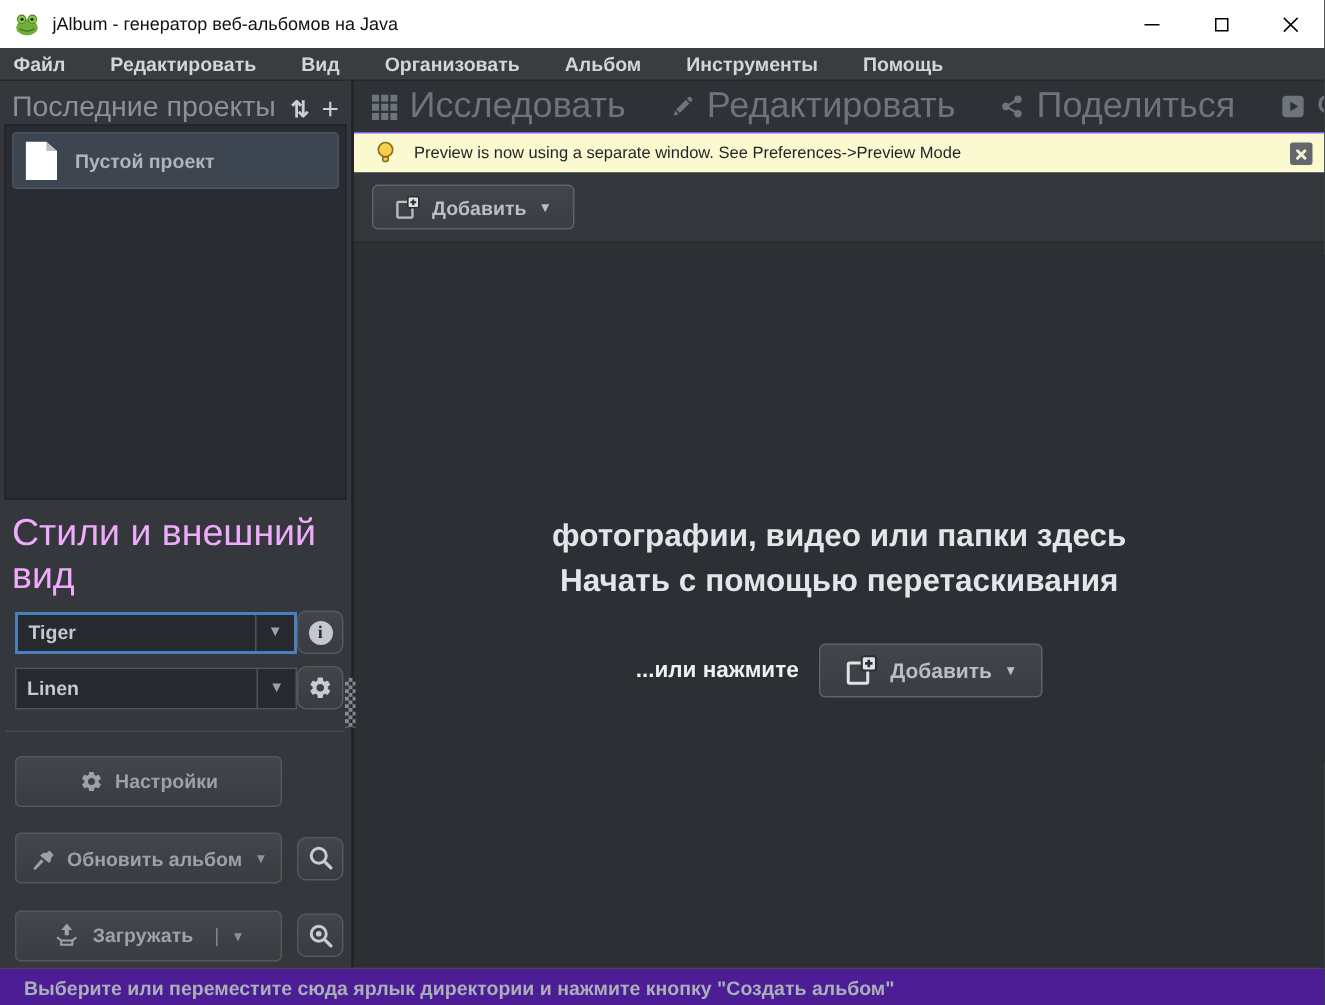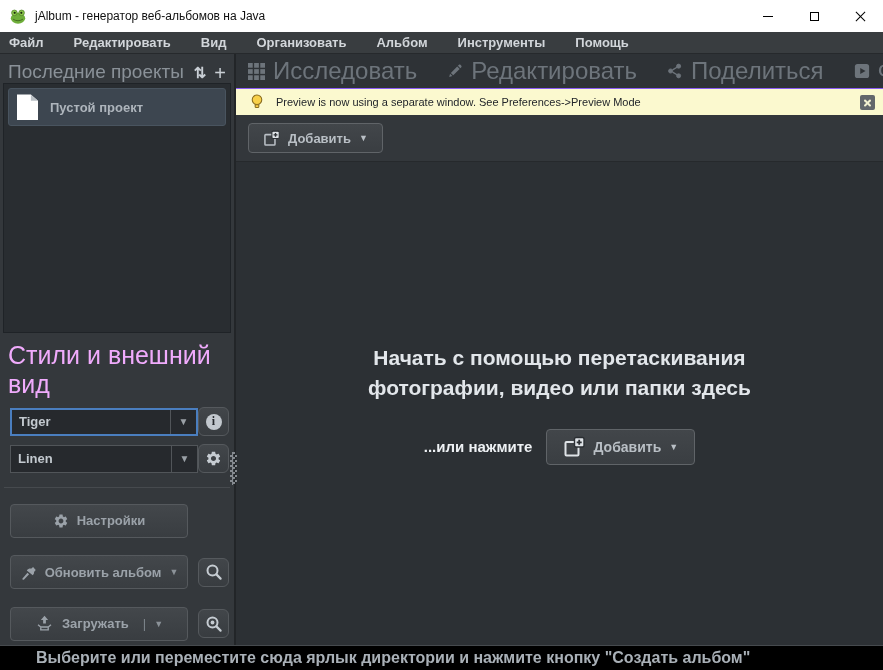--- a/index.html
+++ b/index.html
@@ -73,21 +73,21 @@
   .dropzone { flex:1 1 auto; background:#2c3034; display:flex; flex-direction:column; align-items:center; justify-content:center; position:relative; }
   .dz-line { color:#e2e6ea; font-size:21px; font-weight:bold; line-height:30px; text-align:center; }
   .dz-row { margin-top:26px; display:flex; align-items:center; gap:14px; }
   .dz-or { color:#eef1f4; font-size:15px; font-weight:bold; }
   .add-btn.big { height:36px; padding:0 16px; font-size:14px; }
 
   .splitter-handle { position:absolute; left:-6px; top:290px; width:7px; height:33px;
      background:repeating-conic-gradient(#9aa0a6 0% 25%, transparent 0% 50%) 0 0/5px 5px; opacity:.8; }
 
   
-  .statusbar { height:25px; flex:0 0 25px; background:#000000; border-top:1px solid #464a4e; display:flex; align-items:center; padding-left:36px; color:#a9b0b7; font-size:16px; font-weight:bold; }
+  .statusbar { height:25px; flex:0 0 25px; background:#4c1d95; border-top:1px solid #464a4e; display:flex; align-items:center; padding-left:16px; color:#a9b0b7; font-size:13px; font-weight:bold; }
 
   svg { display:block; }
 </style>
 </head>
 <body>
 
 <div class="window">
 
   <div class="titlebar">
     <span class="app-icon">
@@ -304,22 +304,22 @@
                 <path d="M16.2 3.8v5M13.7 6.3h5" stroke="#2b2f33" stroke-width="1.8"></path>
               </svg>
           </span>
           <span>Добавить</span>
           <span class="ddarrow">▼</span>
         </div>
       </div>
 
       <div class="dropzone">
         <div class="splitter-handle"></div>
+        <div class="dz-line">фотографии, видео или папки здесь</div>
         <div class="dz-line">Начать с помощью перетаскивания</div>
-        <div class="dz-line">фотографии, видео или папки здесь</div>
         <div class="dz-row">
           <span class="dz-or">...или нажмите</span>
           <div class="add-btn big">
             <span class="icon">
               <svg width="22" height="22" viewBox="0 0 22 22" fill="none">
                   <rect x="2.5" y="6" width="13" height="13.5" rx="1" stroke="#dfe3e7" stroke-width="2"></rect>
                   <rect x="11.5" y="1.5" width="9.5" height="9.5" rx="1.5" fill="#dfe3e7" stroke="#2b2f33" stroke-width="1.4"></rect>
                   <path d="M16.2 3.8v5M13.7 6.3h5" stroke="#2b2f33" stroke-width="1.8"></path>
                 </svg>
             </span>

